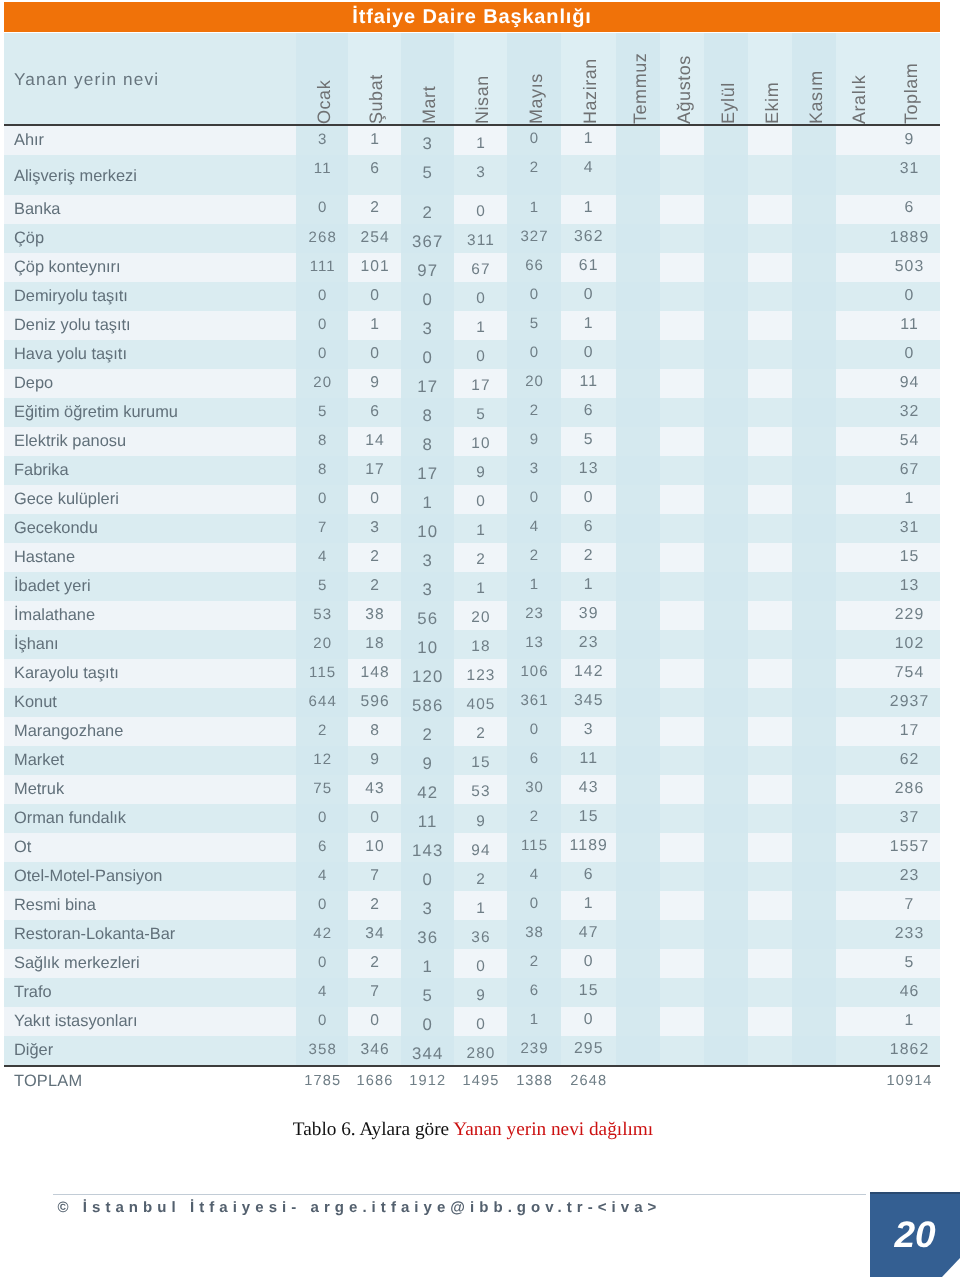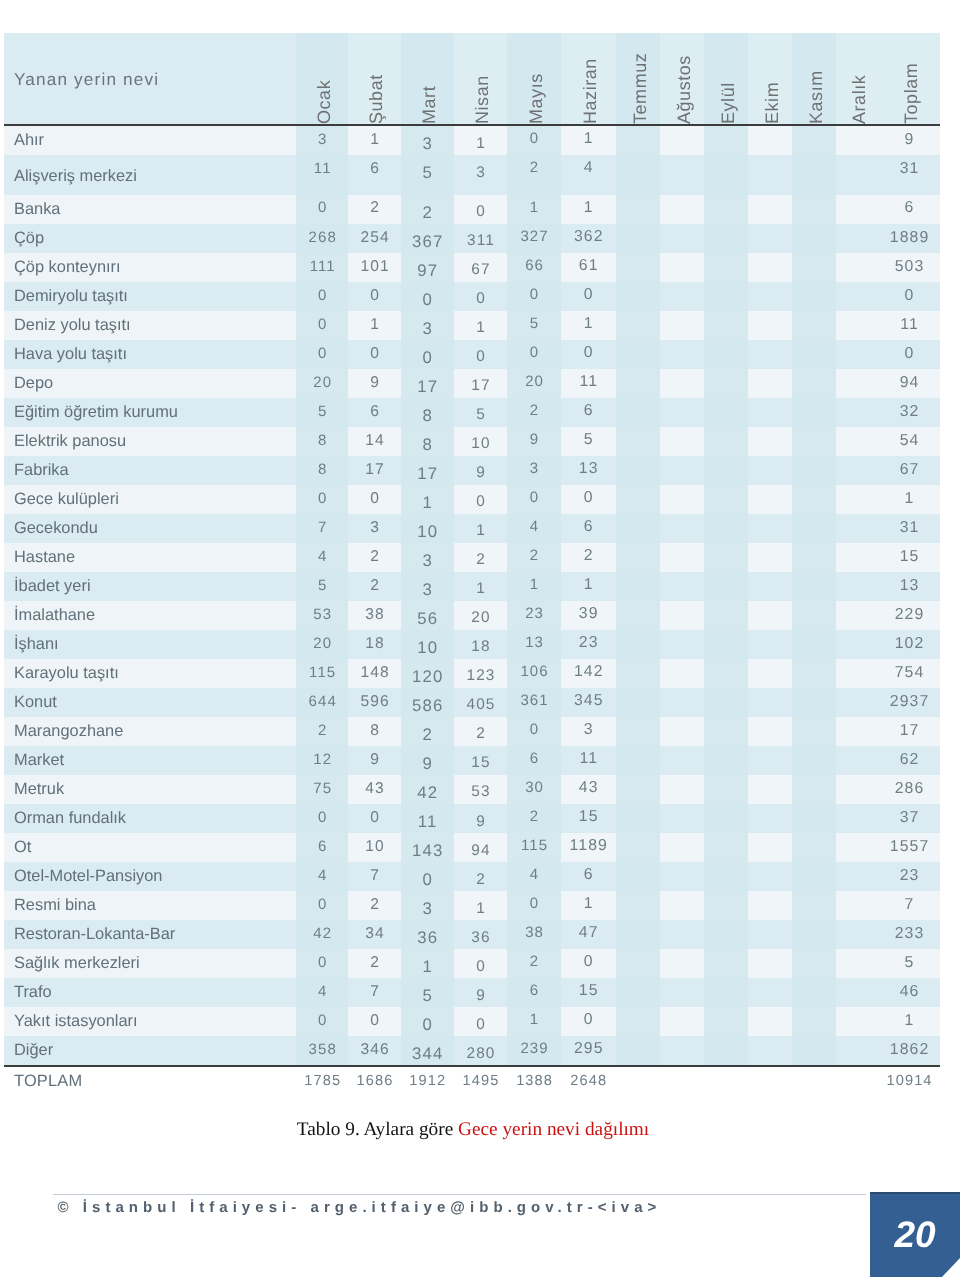--- a/index.html
+++ b/index.html
@@ -37,20 +37,23 @@
      letter-spacing:5.05px;white-space:nowrap;line-height:0;}
   .pagebox{position:absolute;background:#345f92;}
   .pagebox-top{position:absolute;}
   .pagenum{position:absolute;display:flex;align-items:center;justify-content:center;
      color:#ffffff;font-size:37px;font-weight:bold;font-style:italic;line-height:1;}
 </style>
 </head>
 <body>
 
 <div id="page">
+<div class="titlebar" style="left:4px;top:2px;width:936px;height:30px;">
+      <span class="titlebar-text">İtfaiye Daire Başkanlığı</span>
+    </div>
 <div>
 <div class="band" style="left:4px;top:33px;width:292px;height:93px;background:#daecf1;"></div>
 <div class="band" style="left:296px;top:33px;width:52.30000000000001px;height:93px;background:#d3e8ef;"></div>
 <div class="band" style="left:348.3px;top:33px;width:52.39999999999998px;height:93px;background:#ddeef3;"></div>
 <div class="band" style="left:400.7px;top:33px;width:52.900000000000034px;height:93px;background:#d3e8ef;"></div>
 <div class="band" style="left:453.6px;top:33px;width:53.69999999999999px;height:93px;background:#ddeef3;"></div>
 <div class="band" style="left:507.3px;top:33px;width:53.49999999999994px;height:93px;background:#d3e8ef;"></div>
 <div class="band" style="left:560.8px;top:33px;width:54.80000000000007px;height:93px;background:#ddeef3;"></div>
 <div class="band" style="left:615.6px;top:33px;width:44.0px;height:93px;background:#d3e8ef;"></div>
 <div class="band" style="left:659.6px;top:33px;width:44.0px;height:93px;background:#ddeef3;"></div>
@@ -851,19 +854,19 @@
 <div>
 <div class="rlabel" style="left:14px;top:1081.09px;letter-spacing:0.2px;">TOPLAM</div>
 <div class="num totnum" style="left:296px;width:52.30000000000001px;top:1081.09px;font-size:14.6px;">1785</div>
 <div class="num totnum" style="left:348.3px;width:52.39999999999998px;top:1081.09px;font-size:14.6px;">1686</div>
 <div class="num totnum" style="left:400.7px;width:52.900000000000034px;top:1081.09px;font-size:14.6px;">1912</div>
 <div class="num totnum" style="left:453.6px;width:53.69999999999999px;top:1081.09px;font-size:14.6px;">1495</div>
 <div class="num totnum" style="left:507.3px;width:53.49999999999994px;top:1081.09px;font-size:14.6px;">1388</div>
 <div class="num totnum" style="left:560.8px;width:54.80000000000007px;top:1081.09px;font-size:14.6px;">2648</div>
 <div class="num totnum" style="left:878.0px;width:62.0px;top:1081.09px;font-size:14.6px;">10914</div>
 </div>
-<div class="caption" style="top:1129.5px;"><span>Tablo 9. Aylara göre </span><span class="hl">Gece yerin nevi dağılımı</span></div>
+<div class="caption" style="top:1129.5px;"><span>Tablo 6. Aylara göre </span><span class="hl">Yanan yerin nevi dağılımı</span></div>
 <div class="foot-rule" style="left:53px;top:1193.5px;width:813px;height:1.4px;"></div>
 <div class="credit" style="left:57.5px;top:1207.5px;">© İstanbul  İtfaiyesi-  arge.itfaiye@ibb.gov.tr-&lt;iva&gt;</div>
 <div class="pagebox" style="left:870px;top:1192px;width:90px;height:85px;clip-path:polygon(0 0,100% 0,100% 77.6%,80% 100%,0 100%);"></div>
 <div class="pagebox-top" style="left:870px;top:1192px;width:90px;height:2px;background:#2a4a71;"></div>
 <span class="pagenum" style="left:894px;top:1218px;width:42px;height:32px;">20</span>
 </div>
 
 </body></html>

